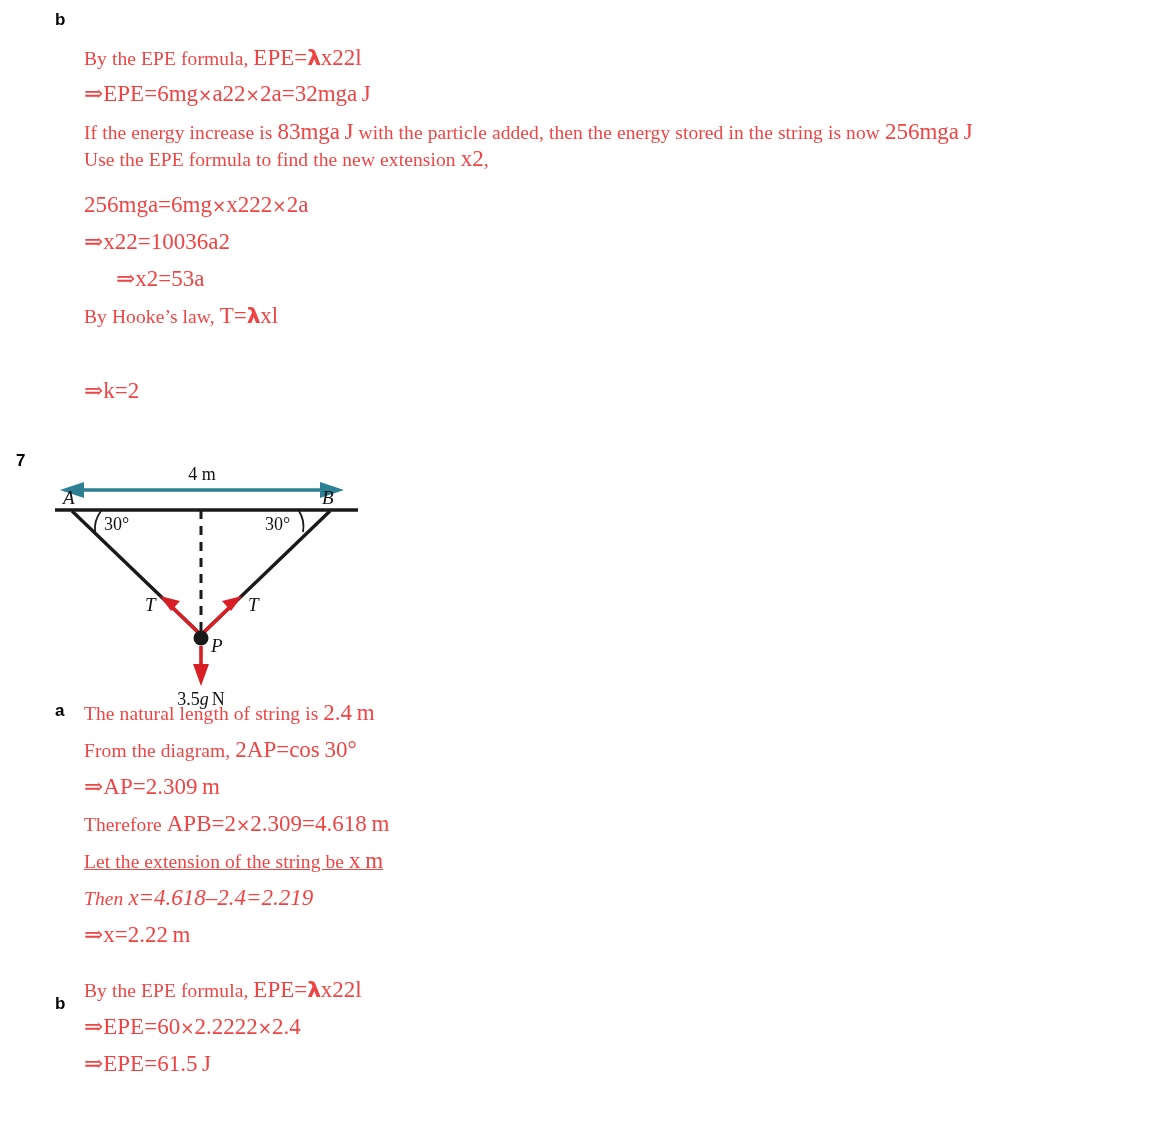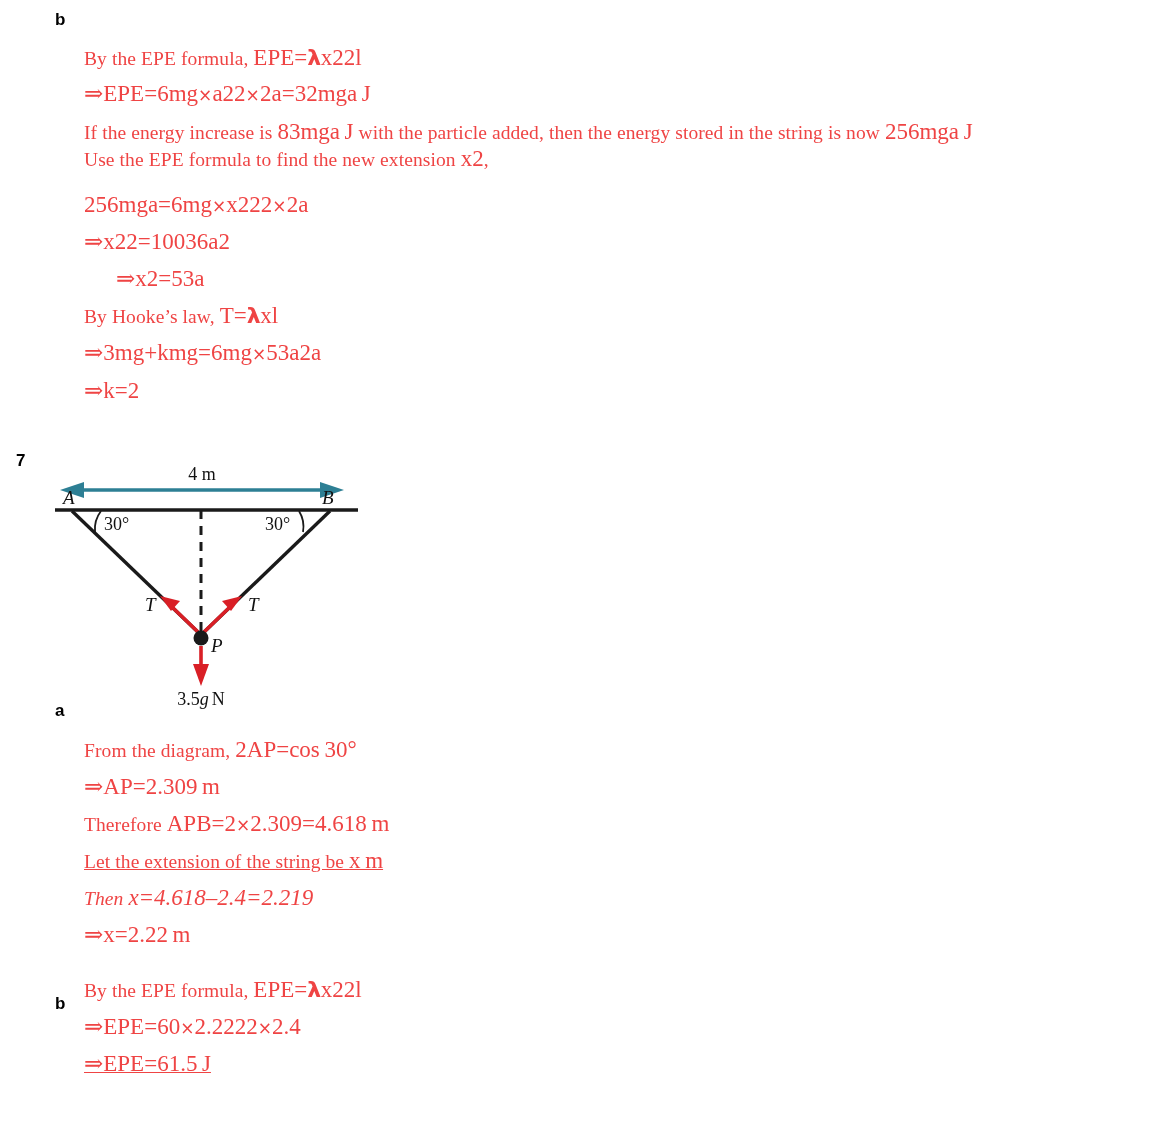--- a/index.html
+++ b/index.html
@@ -100,21 +100,20 @@
 
   <div class="line" style="left:84px; top:8px;"></div>
   <div class="line" style="left:84px; top:45px;">By the EPE formula, <span class="mathbig">EPE=</span><span class="lam">λ</span><span class="mathbig">x22l</span></div>
   <div class="line" style="left:84px; top:81px;"><span class="mathbig">⇒EPE=6mg</span><span class="times">×</span><span class="mathbig">a22</span><span class="times">×</span><span class="mathbig">2a=32mga J</span></div>
   <div class="line" style="left:84px; top:119px;">If the energy increase is <span class="mathbig">83mga J</span> with the particle added, then the energy stored in the string is now <span class="mathbig">256mga J</span></div>
   <div class="line" style="left:84px; top:146px;text-align:right;">Use the EPE formula to find the new extension <span class="mathbig">x2</span>,</div>
   <div class="line" style="left:84px; top:192px;"><span class="mathbig">256mga=6mg</span><span class="times">×</span><span class="mathbig">x222</span><span class="times">×</span><span class="mathbig">2a</span></div>
   <div class="line" style="left:84px; top:229px;"><span class="mathbig">⇒x22=10036a2</span></div>
   <div class="line" style="left:84px; top:266px;margin-left:32px;"><span class="mathbig">⇒x2=53a</span></div>
   <div class="line" style="left:84px; top:303px;">By Hooke’s law, <span class="mathbig">T=</span><span class="lam">λ</span><span class="mathbig">xl</span></div>
-  <div class="line" style="left:84px; top:340px;"><span class="mathbig">⇒3mg+kmg=6mg</span><span class="times">×</span><span class="mathbig">53a2a</span></div>
   <div class="line" style="left:84px; top:378px;"><span class="mathbig">⇒k=2</span></div>
 
   <div class="diagram">
     <svg width="460" height="250" viewBox="0 0 460 250" xmlns="http://www.w3.org/2000/svg">
 
       <g>
         <line x1="82" y1="30" x2="322" y2="30" stroke="#2d7f94" stroke-width="3.4"></line>
         <polygon points="60,30 84,22 84,38" fill="#2d7f94"></polygon>
         <polygon points="344,30 320,22 320,38" fill="#2d7f94"></polygon>
       </g>
@@ -152,24 +151,25 @@
       <text class="dlabel" x="211" y="192">P</text>
 
       <g>
         <line x1="201" y1="186" x2="201" y2="211" stroke="#d91f26" stroke-width="3.6"></line>
         <polygon points="201,226 193,204 209,204" fill="#d91f26"></polygon>
       </g>
       <text class="dmeas" x="201" y="245" text-anchor="middle"><tspan>3.5</tspan><tspan font-style="italic">g</tspan><tspan dx="3">N</tspan></text>
     </svg>
   </div>
 
+  <div class="line" style="left:84px; top:700px;">The natural length of string is <span class="mathbig">2.4 m</span></div>
   <div class="line" style="left:84px; top:737px;">From the diagram, <span class="mathbig">2AP=cos 30°</span></div>
   <div class="line" style="left:84px; top:774px;"><span class="mathbig">⇒AP=2.309 m</span></div>
   <div class="line" style="left:84px; top:811px;">Therefore <span class="mathbig">APB=2</span><span class="times">×</span><span class="mathbig">2.309=4.618 m</span></div>
   <div class="line" style="left:84px; top:848px;text-decoration:underline;">Let the extension of the string be <span class="mathbig">x m</span></div>
   <div class="line" style="left:84px; top:885px;font-style:italic;">Then <span class="mathbig">x=4.618–2.4=2.219</span></div>
   <div class="line" style="left:84px; top:922px;"><span class="mathbig">⇒x=2.22 m</span></div>
 
   <div class="line" style="left:84px; top:977px;">By the EPE formula, <span class="mathbig">EPE=</span><span class="lam">λ</span><span class="mathbig">x22l</span></div>
   <div class="line" style="left:84px; top:1014px;"><span class="mathbig">⇒EPE=60</span><span class="times">×</span><span class="mathbig">2.2222</span><span class="times">×</span><span class="mathbig">2.4</span></div>
-  <div class="line" style="left:84px; top:1051px;text-decoration:underline;"><span class="mathbig">⇒EPE=61.5 J</span></div>
+  <div class="line" style="left:84px; top:1051px;"><span class="mathbig">⇒EPE=61.5 J</span></div>
 
 </div>
 
 </body></html>

